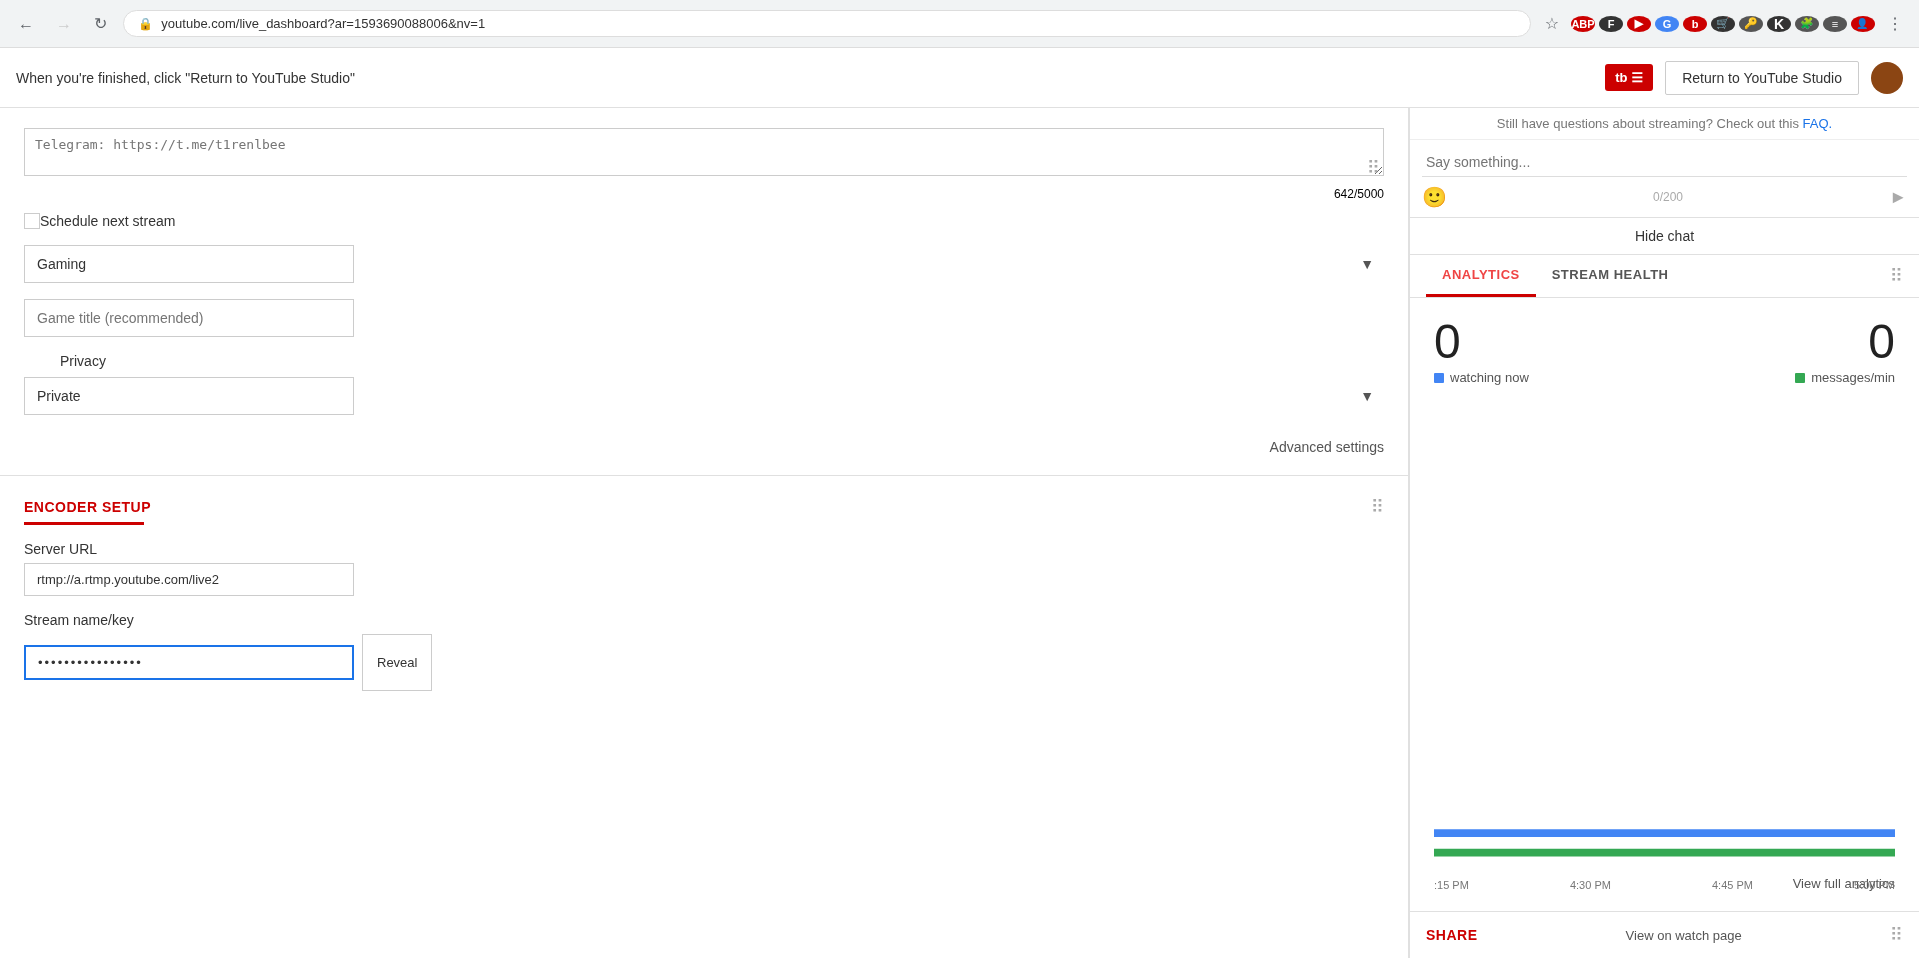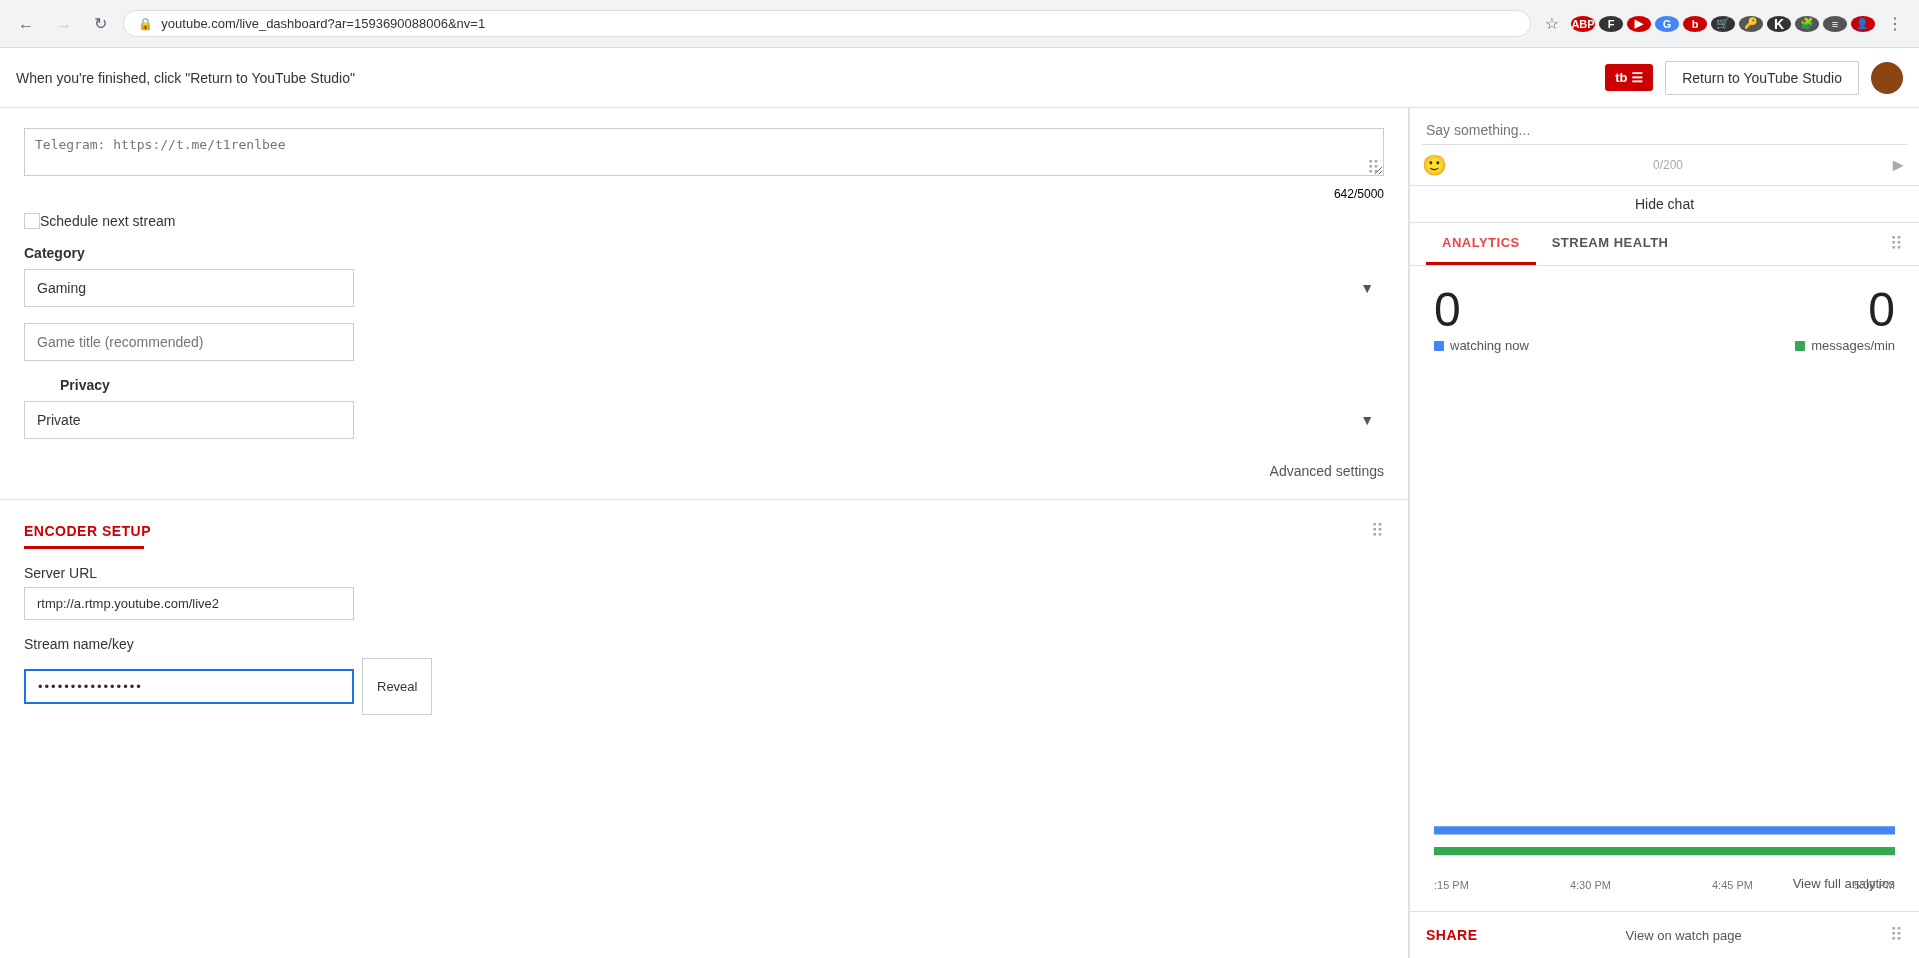--- a/index.html
+++ b/index.html
@@ -205,21 +205,21 @@
     .game-title-input {
       width: 330px;
       border: 1px solid #ccc;
       padding: 10px 12px;
       font-size: 14px;
       color: #999;
       margin-bottom: 16px;
     }
     .privacy-label {
       font-size: 14px;
-      font-weight: 700;
+      font-weight: 400;
       color: #333;
       margin-bottom: 8px;
       padding-left: 36px;
     }
     .advanced-settings-row {
       text-align: right;
       padding-top: 8px;
     }
     .advanced-settings-link {
       font-size: 14px;
@@ -535,21 +535,20 @@
         <textarea class="telegram-field" placeholder="Telegram: https://t.me/t1renlbee" style=""></textarea>
         <span style="position:absolute;right:4px;bottom:4px;font-size:18px;color:#aaa;cursor:se-resize;">⠿</span>
       </div>
       <div class="char-count">642/5000</div>
 
       <div class="schedule-row">
         <div class="schedule-checkbox"></div>
         <span class="schedule-label">Schedule next stream</span>
       </div>
 
-      <div class="form-section-label">Category</div>
       <div class="select-wrapper">
         <select class="select-field">
           <option>Gaming</option>
         </select>
         <span class="select-arrow">▼</span>
       </div>
 
       <input class="game-title-input" type="text" placeholder="Game title (recommended)" style="">
 
       <div class="privacy-label">Privacy</div>
@@ -579,20 +578,24 @@
       <div class="stream-key-row">
         <input class="stream-key-input" type="password" value="1234567890123456" style="">
         <button class="reveal-btn">Reveal</button>
       </div>
     </div>
 
   </div>
 
   <div class="right-panel">
 
+    <div class="faq-section">
+      <span>Still have questions about streaming? Check out this</span>
+      <a class="faq-link">FAQ.</a>
+    </div>
 
     <div class="chat-input-area">
       <input class="chat-say-something" type="text" placeholder="Say something..." style="">
       <div class="chat-input-bottom">
         <button class="emoji-btn">🙂</button>
         <span class="char-counter">0/200</span>
         <button class="send-btn">►</button>
       </div>
     </div>
 

